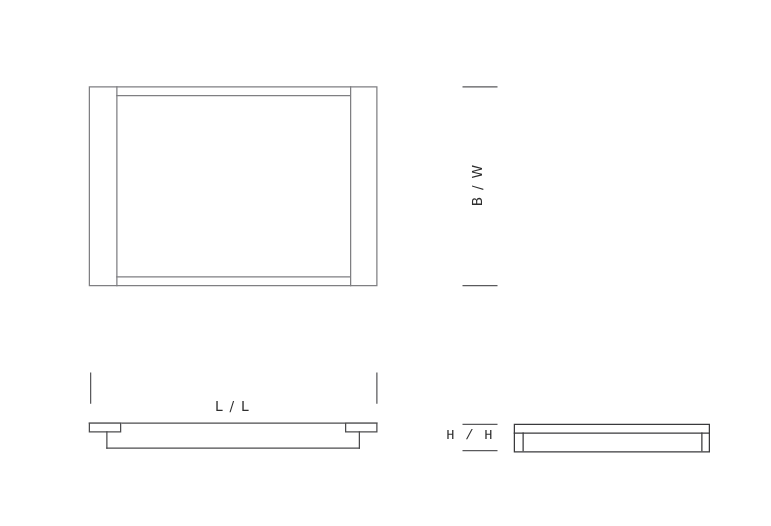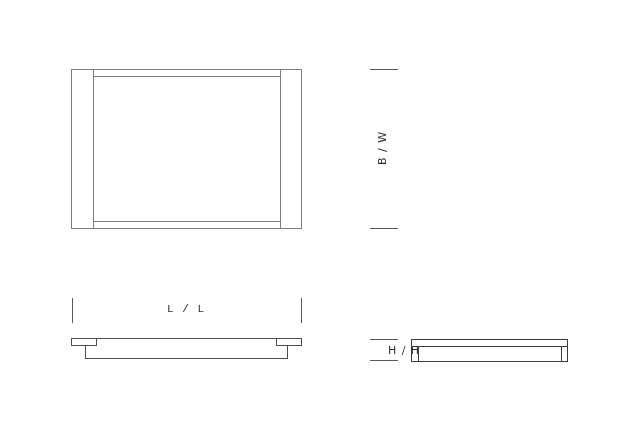--- a/index.html
+++ b/index.html
@@ -87,42 +87,42 @@
 
   <div>
     <div class="hline tick" style="left:370px; top:69px; width:28px;"></div>
     <div class="hline tick" style="left:370px; top:228px; width:28px;"></div>
     <div class="dim-label rotated" style="left:382px; top:148px;">B / W</div>
   </div>
 
   <div>
     <div class="vline tick" style="left:72px; top:298px; height:25px;"></div>
     <div class="vline tick" style="left:301px; top:298px; height:25px;"></div>
-    <div class="dim-label centered" style="left:186px; top:309px;font-family:Liberation Mono, monospace;">L / L</div>
+    <div class="dim-label centered" style="left:186px; top:325px;">L / L</div>
   </div>
 
   <div>
 
     <div class="hline front-line" style="left:71px; top:338px; width:231px;"></div>
 
     <div class="front-rect" style="left:71px; top:338px; width:26px; height:8px;"></div>
 
     <div class="front-rect" style="left:276px; top:338px; width:26px; height:8px;"></div>
 
     <div class="vline front-line" style="left:85px; top:345px; height:14px;"></div>
 
     <div class="vline front-line" style="left:287px; top:345px; height:14px;"></div>
 
     <div class="hline front-line" style="left:85px; top:358px; width:203px;"></div>
   </div>
 
   <div>
     <div class="hline tick" style="left:370px; top:339px; width:28px;"></div>
     <div class="hline tick" style="left:370px; top:360px; width:28px;"></div>
-    <div class="dim-label centered" style="left:404px; top:350px;">H / H</div>
+    <div class="dim-label centered" style="left:376px; top:350px;font-family:Liberation Mono, monospace;">H / H</div>
   </div>
 
   <div>
 
     <div class="side-rect" style="left:411px; top:339px; width:157px; height:23px;"></div>
 
     <div class="hline side-line" style="left:411px; top:346px; width:157px;"></div>
 
     <div class="vline side-line" style="left:418px; top:346px; height:15px;"></div>
 

